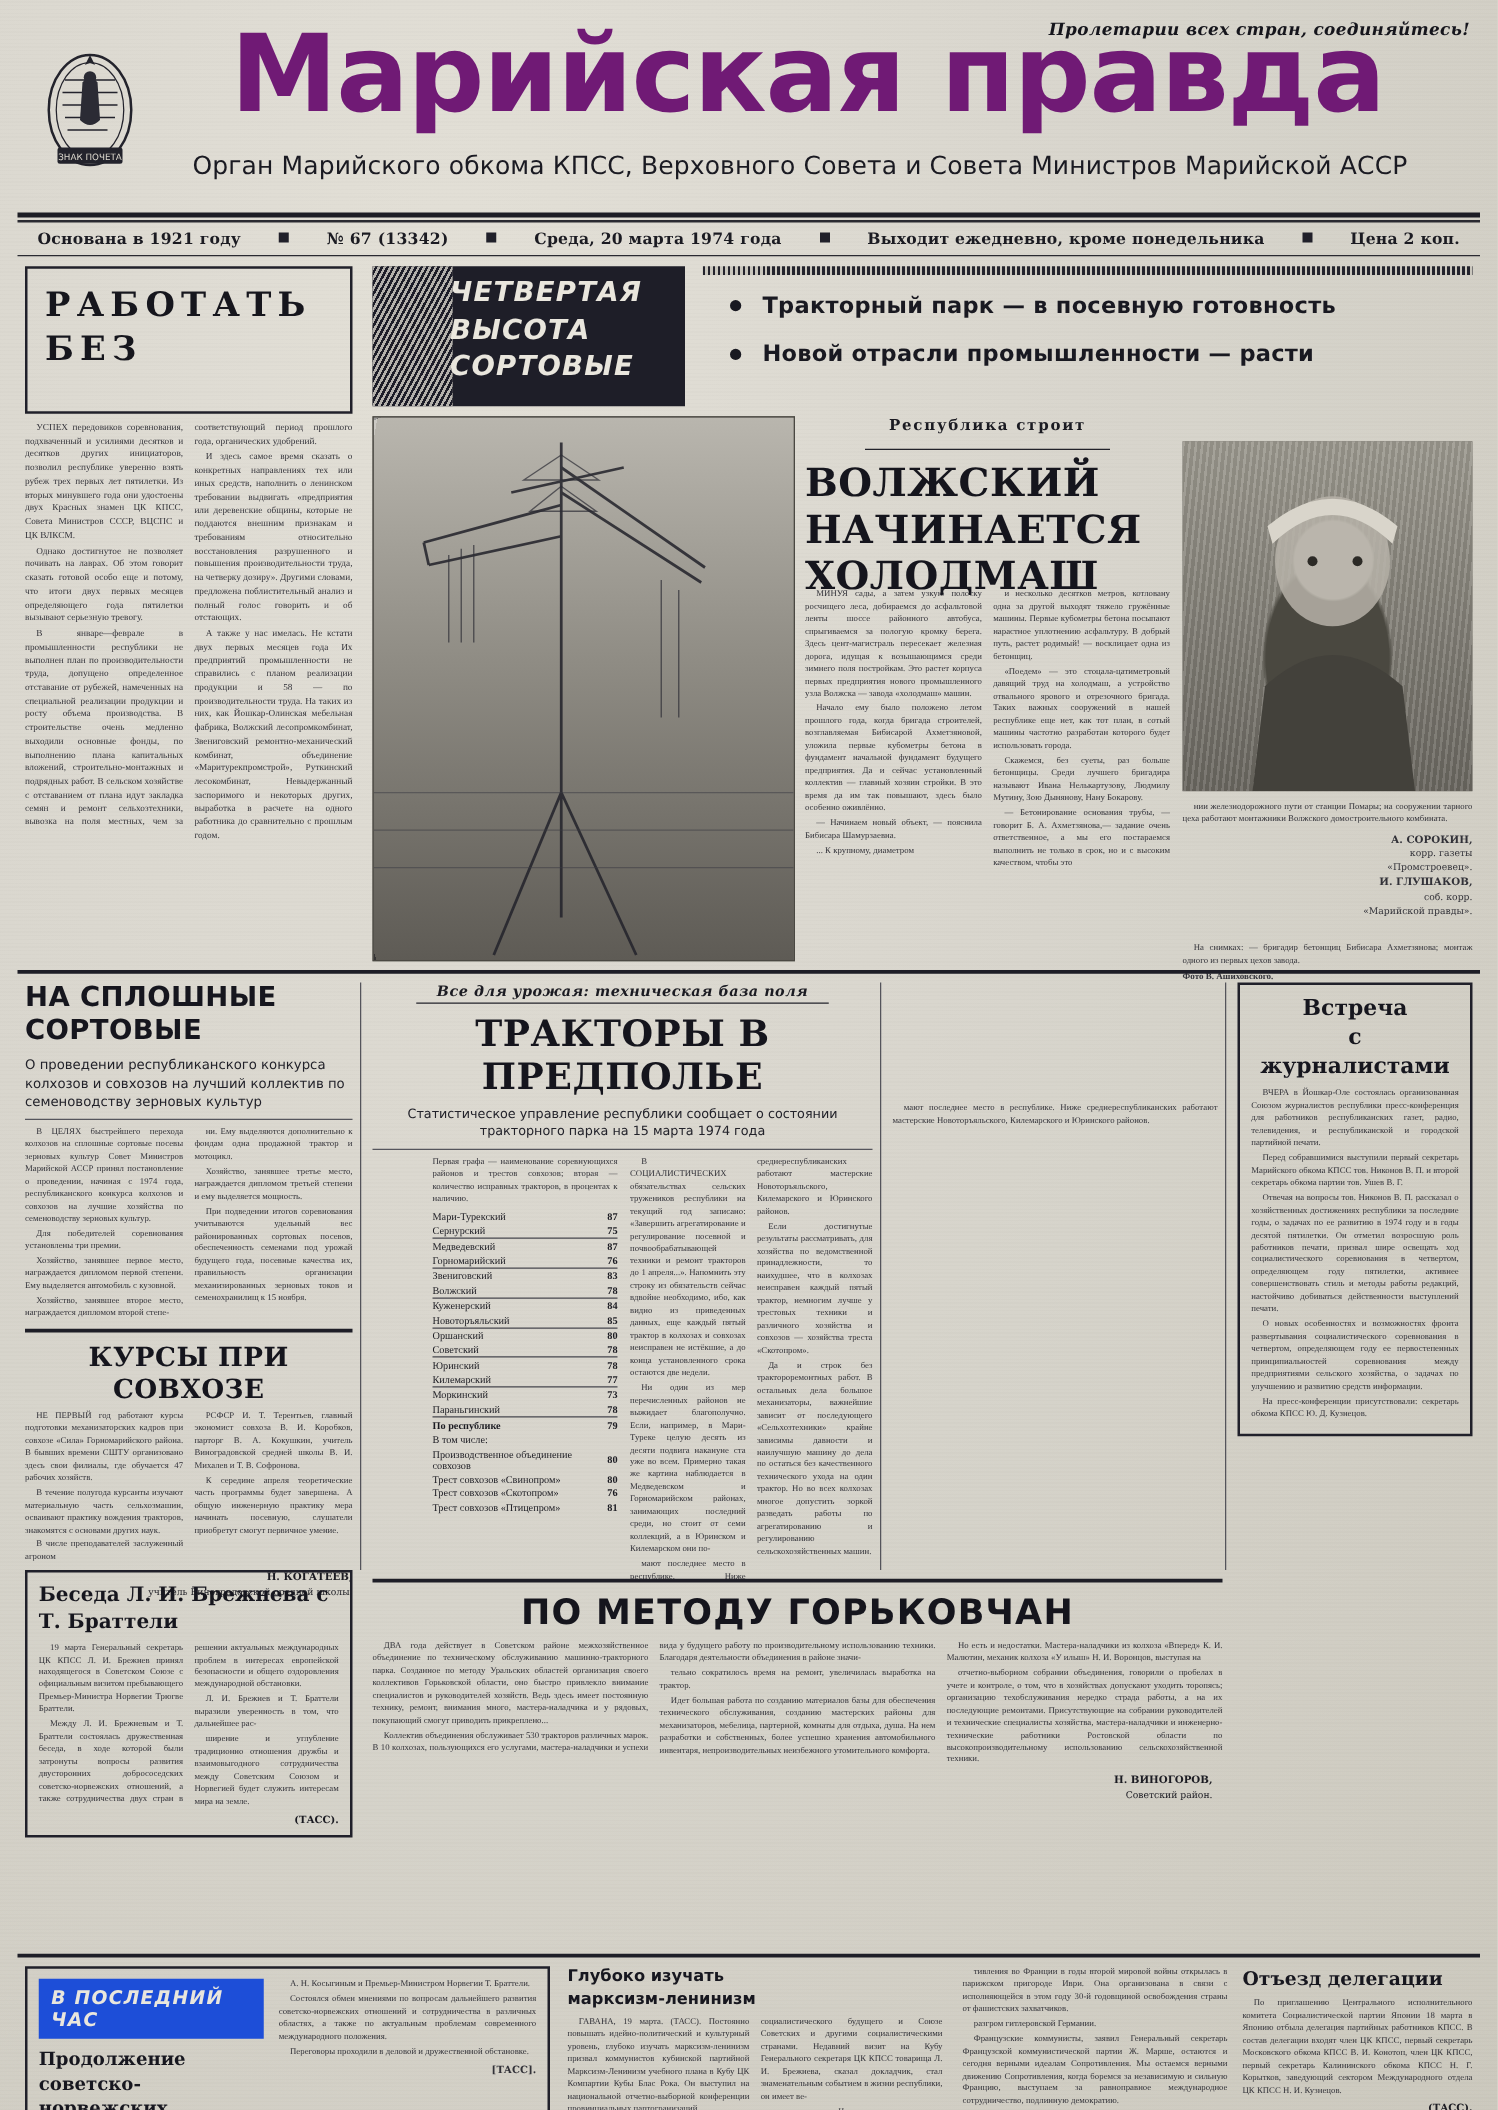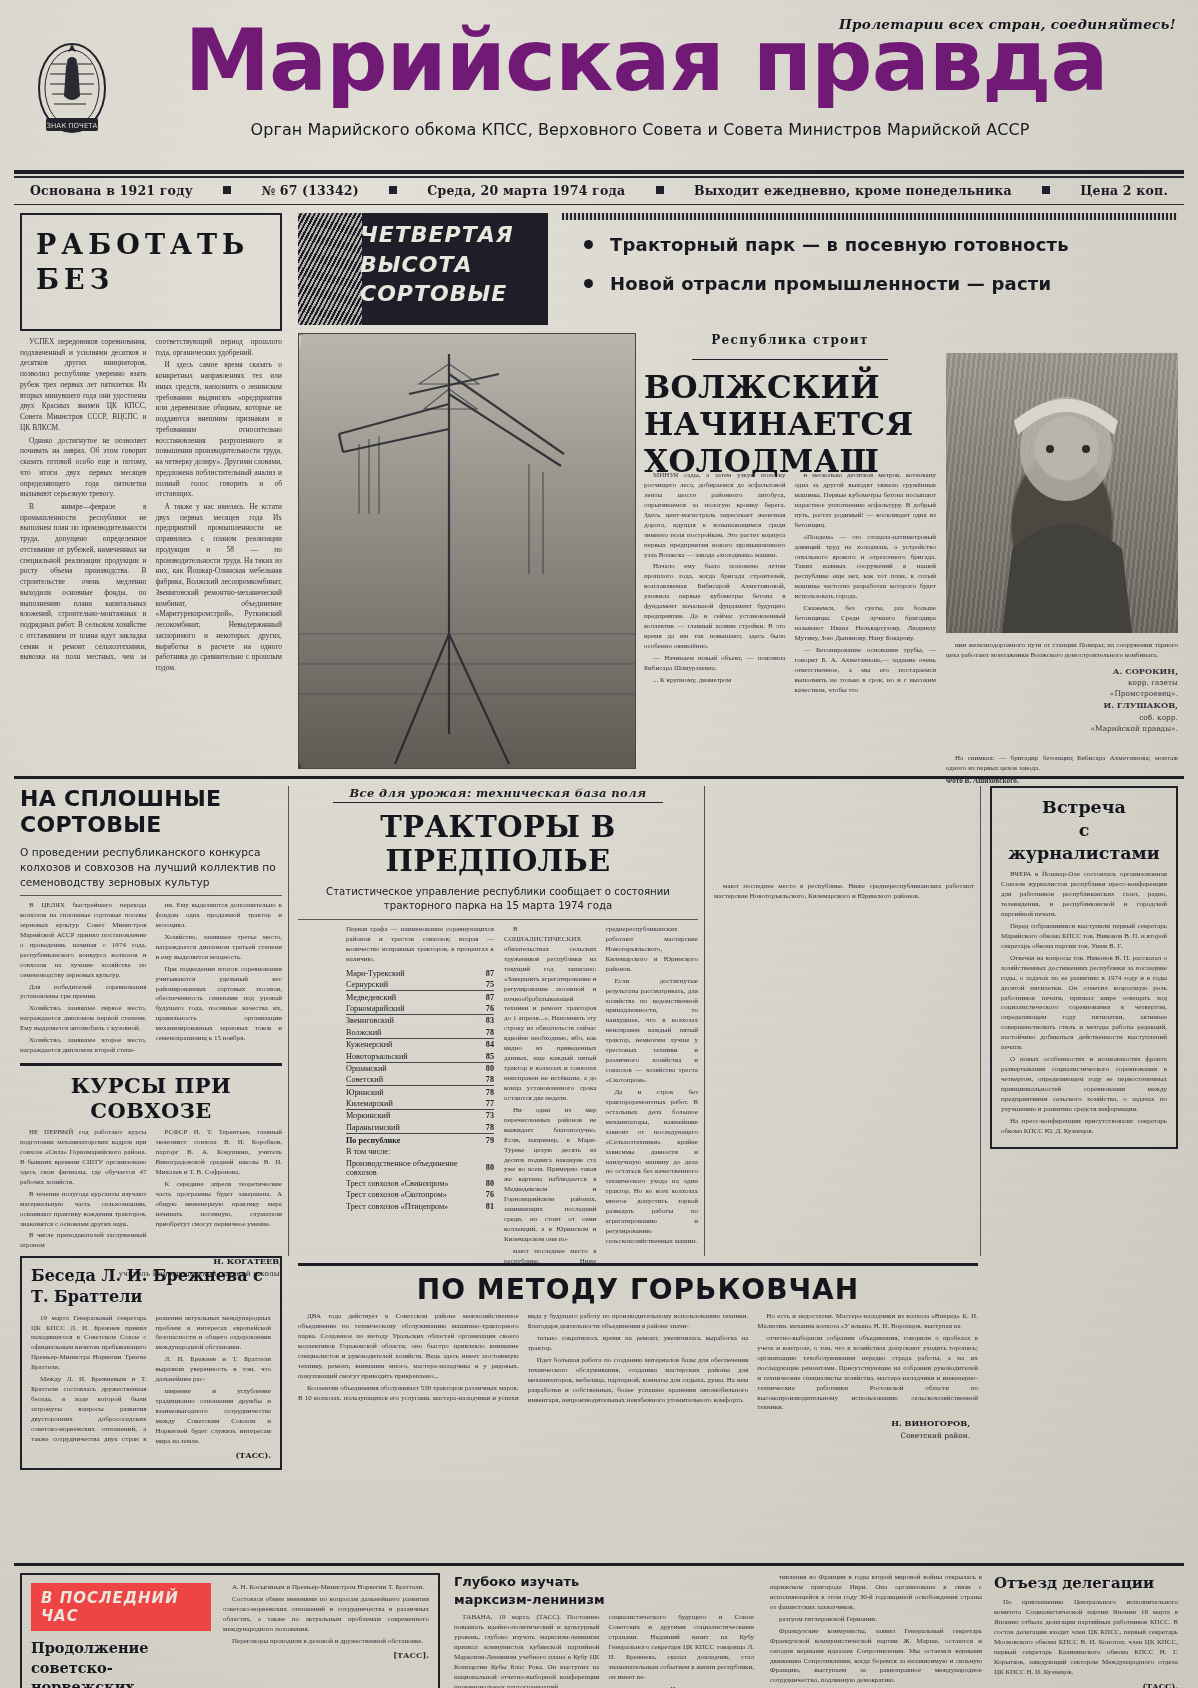--- a/index.html
+++ b/index.html
@@ -38,21 +38,21 @@
     font-size:86px;
     letter-spacing:-1px;
     line-height:1.08;
     color:#701a75;
     white-space:nowrap;
   }
   .subtitle{
     position:absolute;left:90px;top:112px;width:1072px;
     text-align:center;
     font-family:"DejaVu Sans", sans-serif;
-    font-size:16px;
+    font-size:20px;
     letter-spacing:.1px;
     color:#1a1a22;
     white-space:nowrap;
   }
   .rule-thick{height:4px;background:#1d1d25;margin:2px 0 2px 0;}
   .rule-thin{height:1.5px;background:#2a2a31;}
 
   .infobar{
     display:flex;align-items:center;justify-content:space-between;
     padding:5px 16px 6px 16px;
@@ -207,21 +207,21 @@
     border:2px solid #20202a;padding:8px 9px;box-sizing:border-box;
   }
   .box-h{
     font-family:"DejaVu Serif", serif;font-weight:bold;
     font-size:17.5px;line-height:1.3;color:#16161e;margin-bottom:6px;
   }
 
   
   .bot{position:relative;margin-top:6px;height:auto;}
   .lasthour{
-    background:#ef4444;color:#e9e6dd;
+    background:#1d4ed8;color:#e9e6dd;
     font-family:"DejaVu Sans", sans-serif;font-weight:bold;
     font-size:15px;letter-spacing:1px;
     padding:6px 10px;display:inline-block;font-style:italic;
   }
   .mid-h{
     font-family:"DejaVu Serif", serif;font-weight:bold;font-size:14.5px;
     line-height:1.35;color:#17171f;margin:7px 0 6px 0;
   }
   .small-h{
     font-family:"DejaVu Sans", sans-serif;font-weight:bold;font-size:11.5px;

